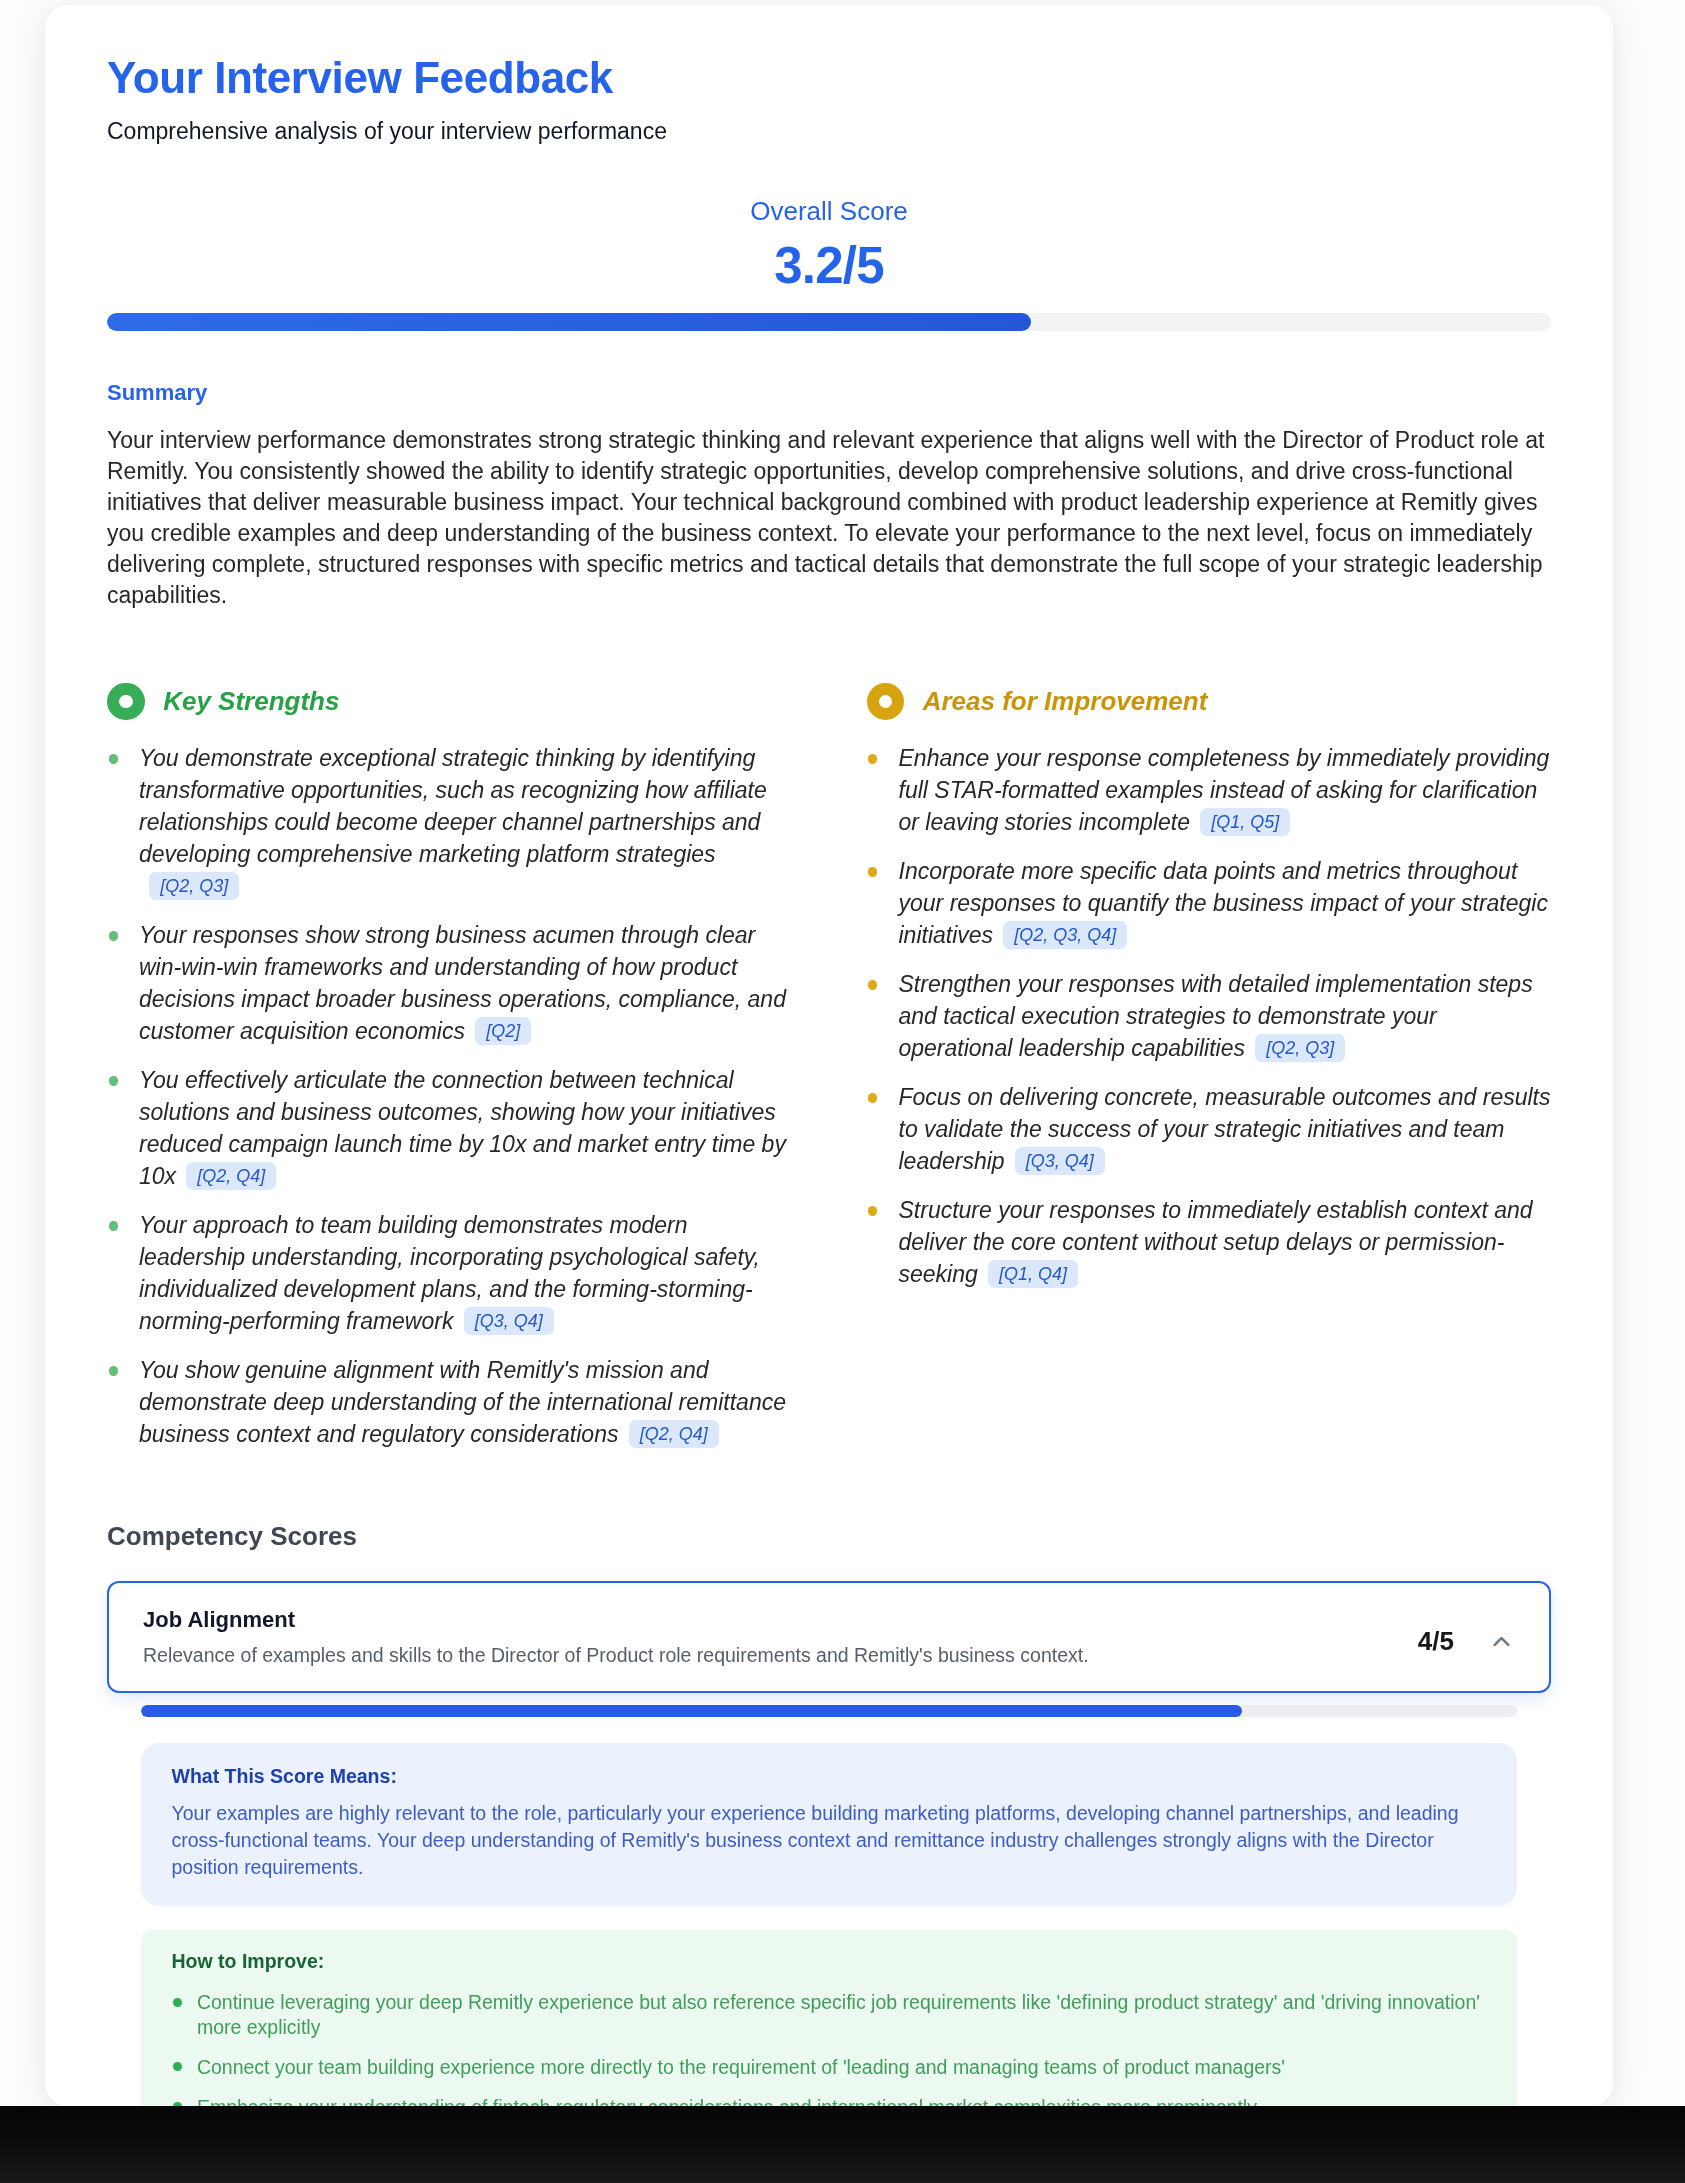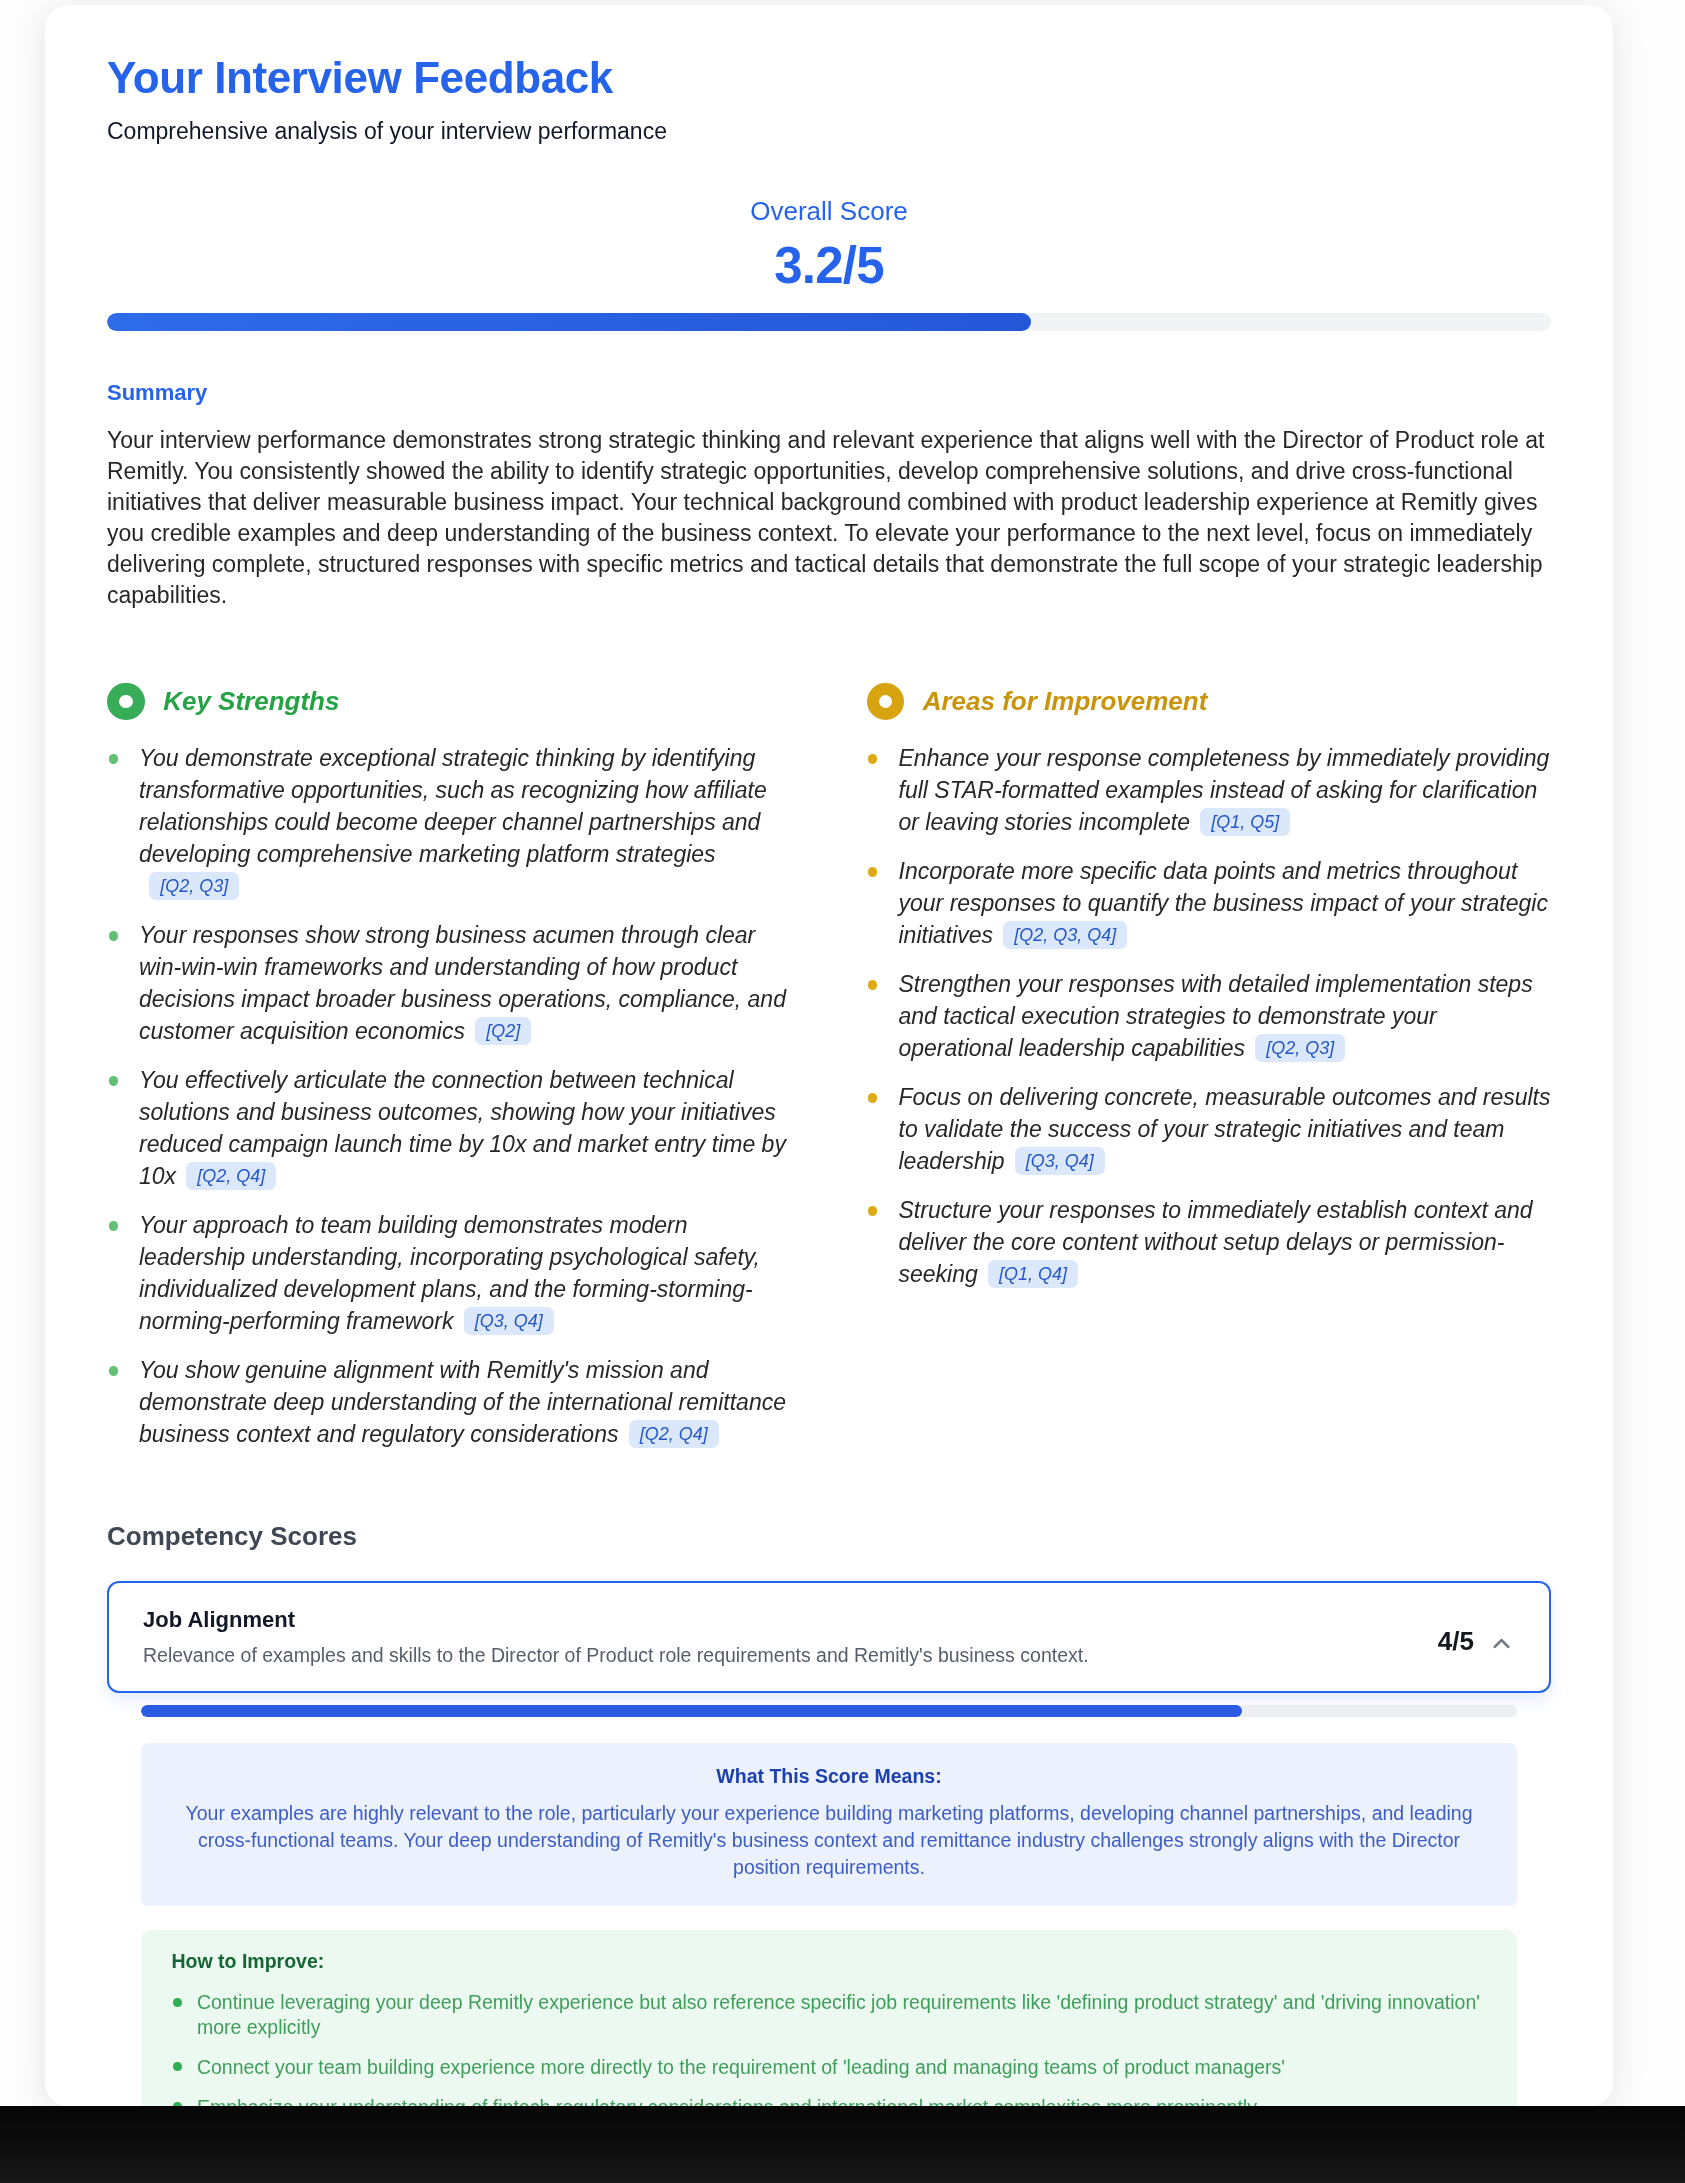--- a/index.html
+++ b/index.html
@@ -48,28 +48,28 @@
   
   .comp-head{margin-top:54px;font-size:26px;font-weight:bold;color:#3f4753;}
   .job-card{
     margin-top:29px;border:2.5px solid #2563eb;border-radius:12px;background:#fff;
     box-shadow:0 6.8px 15.2px rgba(37,99,235,.12);
     padding:24px 34px;display:flex;align-items:center;justify-content:space-between;cursor:pointer;
   }
   .job-left{min-width:0;}
   .job-title{font-size:22px;font-weight:bold;color:#111827;}
   .job-desc{margin-top:10.2px;font-size:19.5px;color:#555e6b;}
-  .job-right{display:flex;align-items:flex-end;gap:14px;flex:0 0 auto;margin-left:34px;margin-top:8px;}
+  .job-right{display:flex;align-items:center;gap:34px;flex:0 0 auto;margin-left:34px;margin-top:8px;}
   .job-score{font-size:26px;font-weight:bold;color:#16181d;}
   .chev{width:27px;height:27px;display:block;}
   .bar2-wrap{margin:12px 34px 0;}
   .bar2{height:12.7px;border-radius:6.8px;background:#eceef1;overflow:hidden;}
   .bar2-fill{height:100%;border-radius:6.8px;background:#2a5be2;}
   .meaning{
-    margin:25.4px 34px 0;background:#ebf1fd;border-radius:7px;padding:22px 30.5px 25.4px;text-align:center;
+    margin:25.4px 34px 0;background:#ebf1fd;border-radius:18px;padding:22px 30.5px 25.4px;
   }
   .meaning-head{font-size:19.5px;font-weight:bold;color:#1e40af;}
   .meaning-body{margin-top:12px;font-size:19.5px;line-height:27px;color:#3d5cc5;}
   .improve-box{
     margin:24px 34px 0;background:#ecf9f0;border-radius:10.2px;padding:20.3px 30.5px 24px;
   }
   .improve-head{font-size:19.5px;font-weight:bold;color:#166534;}
   ul.improve-list{list-style:none;margin:17px 0 0 0;padding:0;}
   ul.improve-list li{position:relative;padding-left:25.4px;margin-bottom:15.2px;font-size:19.5px;line-height:24.6px;color:#3f9e5a;}
   ul.improve-list li:last-child{margin-bottom:0;}

